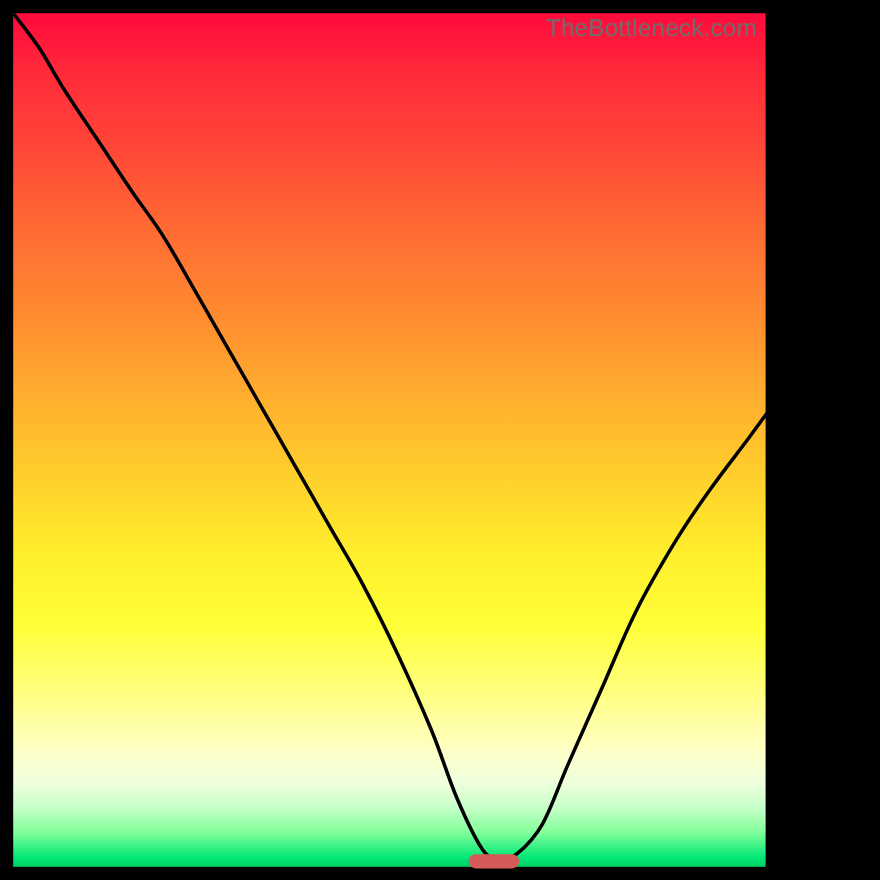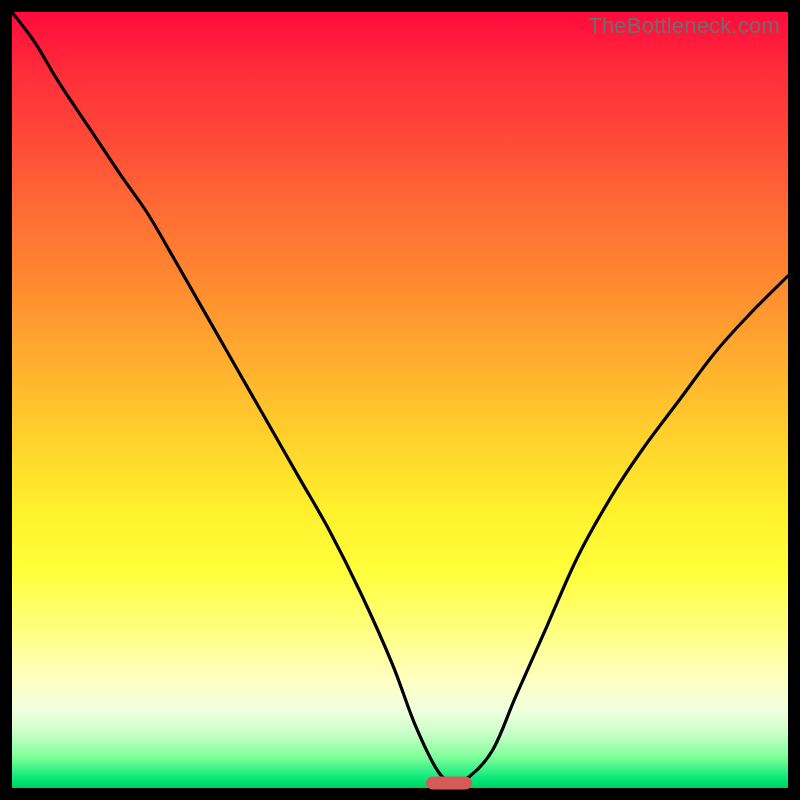--- a/index.html
+++ b/index.html
@@ -8,21 +8,21 @@
     width: 800px;
     height: 800px;
     background: #000000;
     overflow: hidden;
     font-family: Arial, Helvetica, sans-serif;
   }
   .frame {
     position: absolute;
     left: 12px;
     top: 12px;
-    width: 776px;
+    width: 684px;
     height: 776px;
     background: #000000;
   }
   .plot-gradient {
     position: absolute;
     left: 0;
     top: 0;
     width: 100%;
     height: 100%;
     background: linear-gradient(

